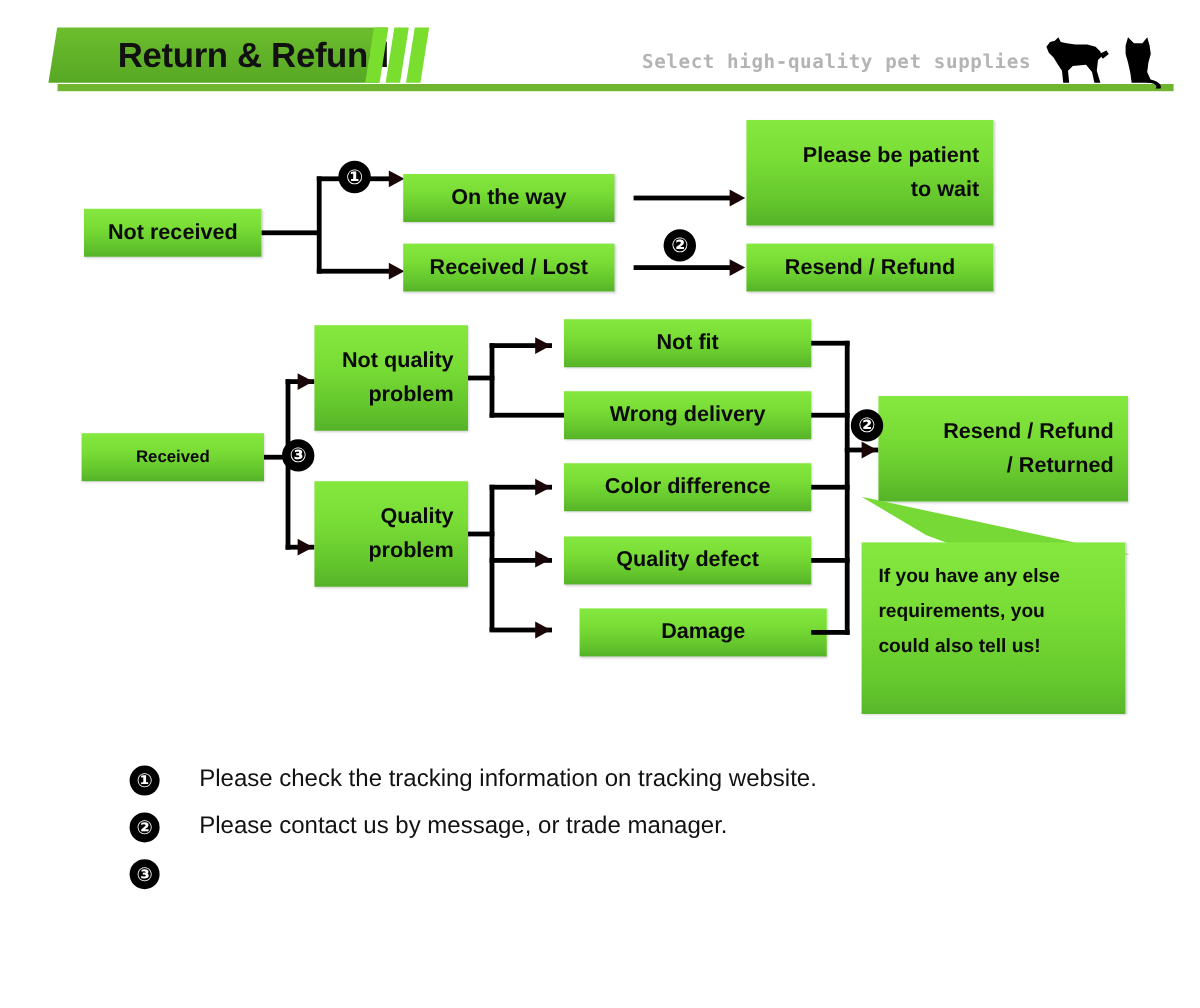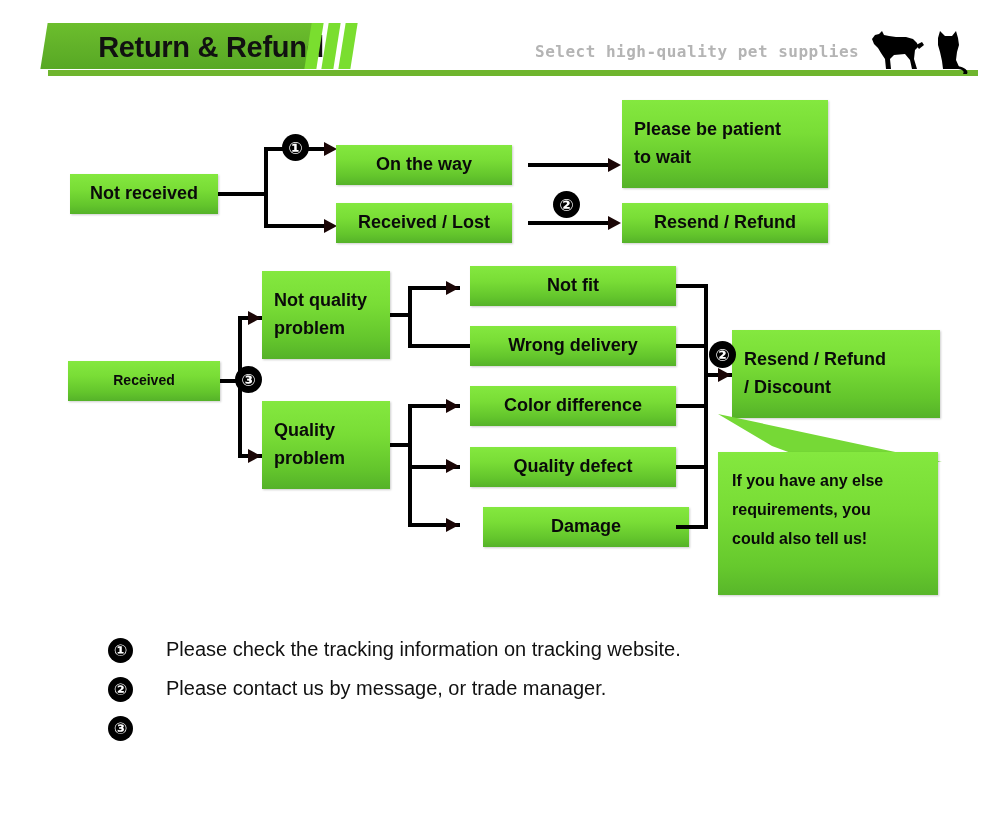--- a/index.html
+++ b/index.html
@@ -51,20 +51,21 @@
   
   .fbox {
     position: absolute;
     background: linear-gradient(to bottom, #84e83f 0%, #79dd36 38%, #63c52c 78%, #55b229 100%);
     color: #0a0a0a;
     font-weight: bold;
     display: flex;
     align-items: center;
     line-height: 1.55;
     box-shadow: 1px 1px 2px rgba(0,0,0,0.20);
+    text-align: right;
   }
   .fbox.center { justify-content: center; text-align: center; }
   .fbox.left { justify-content: flex-start; }
   .fbox .pad { padding: 0 12px; width: 100%; }
   .fbox .pad.ctr { text-align: center; }
 
   
   .ln { position: absolute; background: #000000; }
   .ln.h { height: 4px; }
   .ln.v { width: 4px; }
@@ -246,21 +247,21 @@
     <div class="ln h" style="left:676px; top:525px; width:32px;"></div>
     <div class="ln v" style="left:704px; top:284px; height:245px;"></div>
     <div class="ln h" style="left:704px; top:373px; width:28px;"></div>
     <div class="ahead" style="left:718px; top:368px;"></div>
 
     <div class="badge flow" style="left:709px; top:341px;">②</div>
 
     <div class="fbox left" style="left:732px; top:330px; width:208px; height:88px; font-size:18px;">
       <span class="pad">
         <span>Resend / Refund</span><br>
-        <span>/ Discount</span>
+        <span>/ Returned</span>
       </span>
     </div>
 
     <svg style="position:absolute; left:710px; top:410px; width:240px; height:60px;" viewBox="0 0 240 60">
       <polygon points="8,4 232,52 100,50 62,36" fill="#76d936"></polygon>
     </svg>
     <div class="callout">
       <div class="callout-txt">
         <span>If you have any else</span><br>
         <span>requirements, you</span><br>

